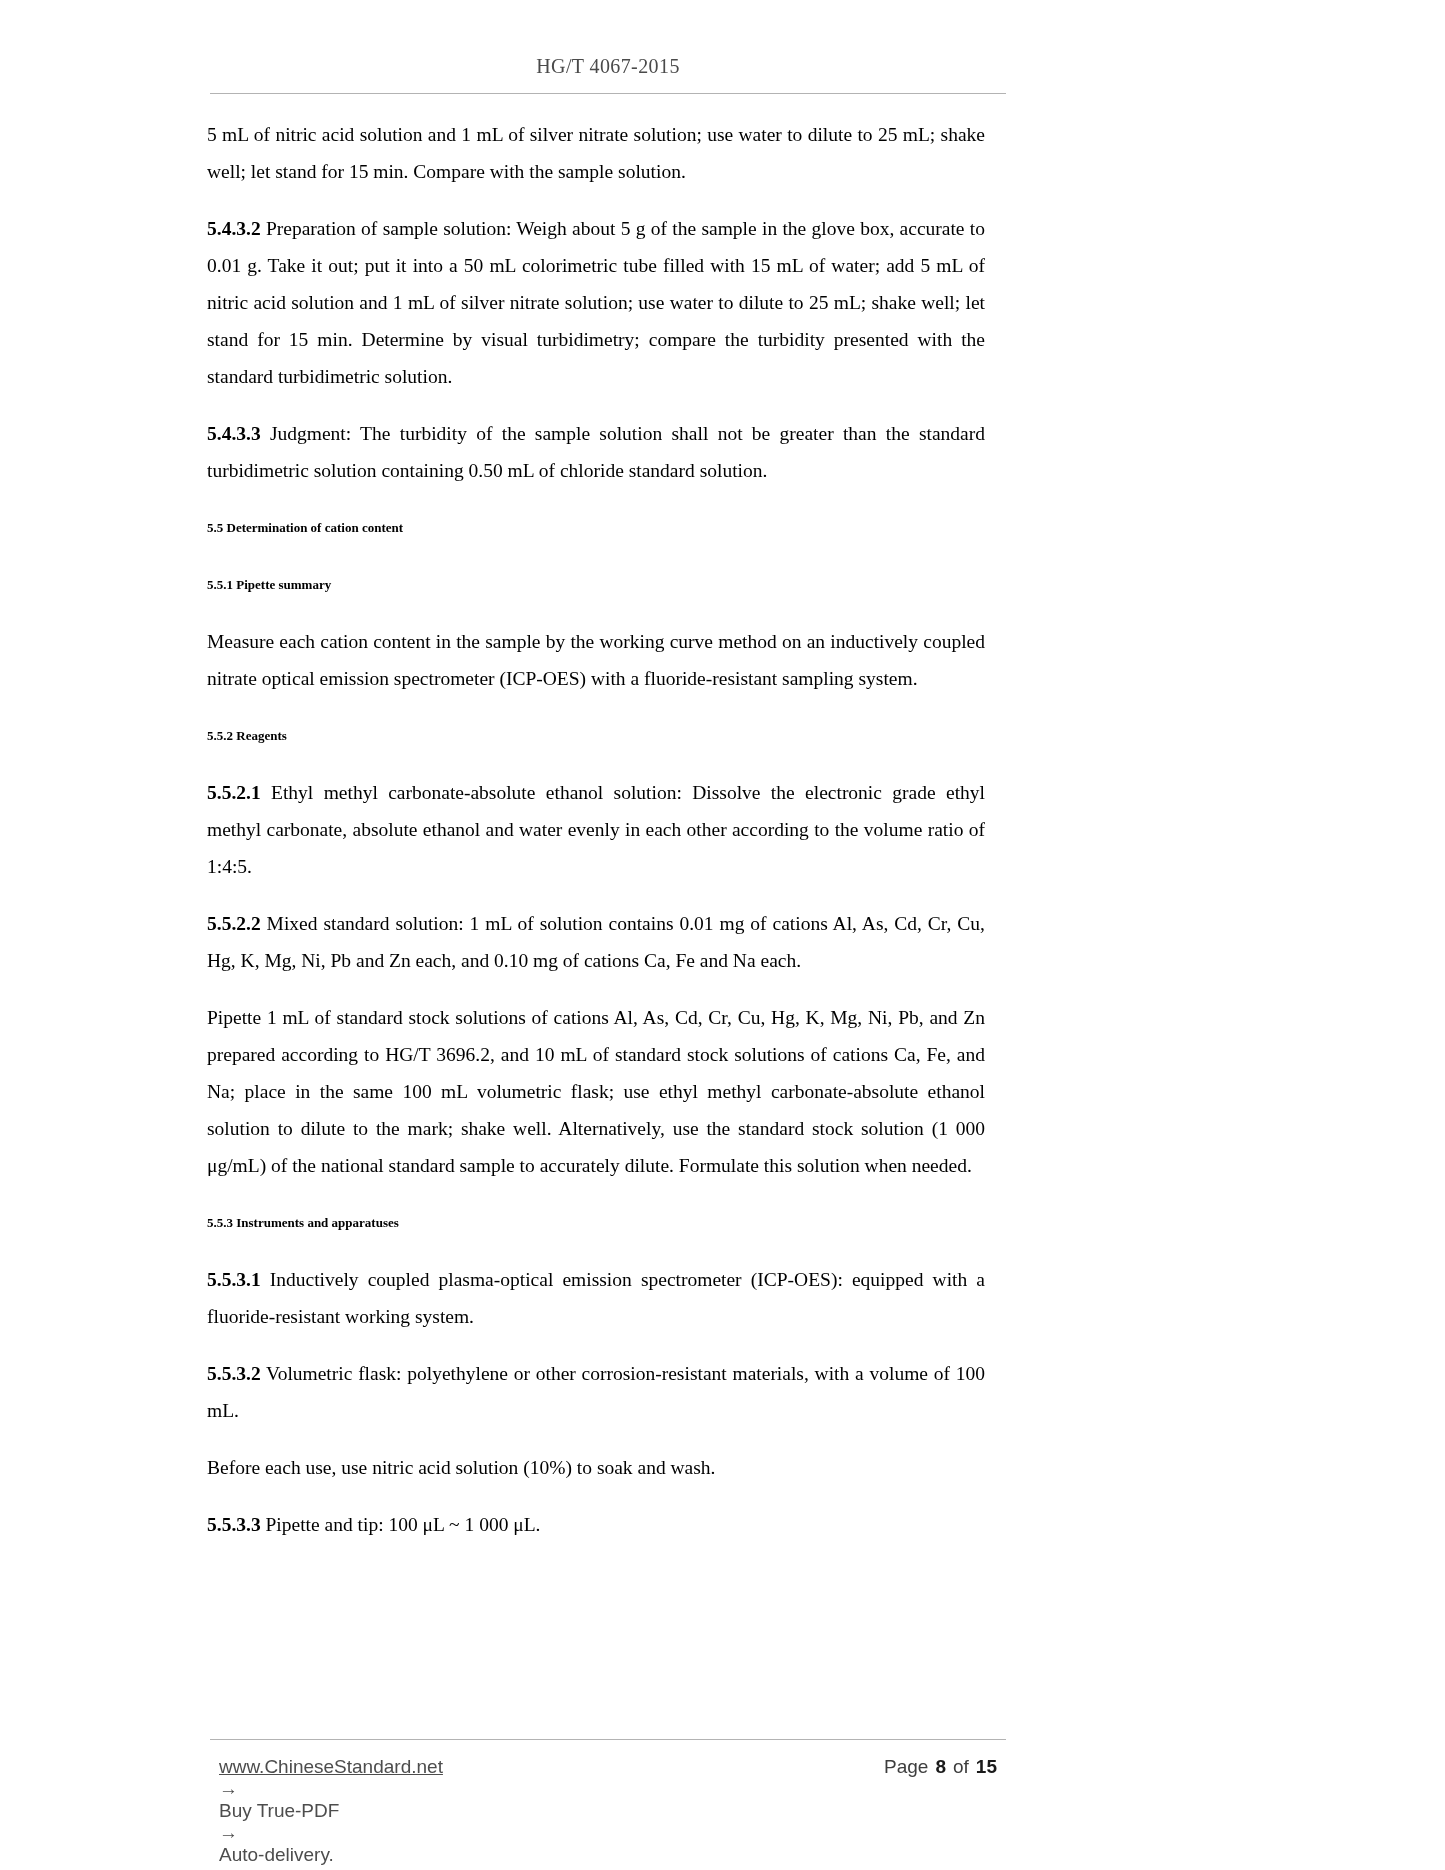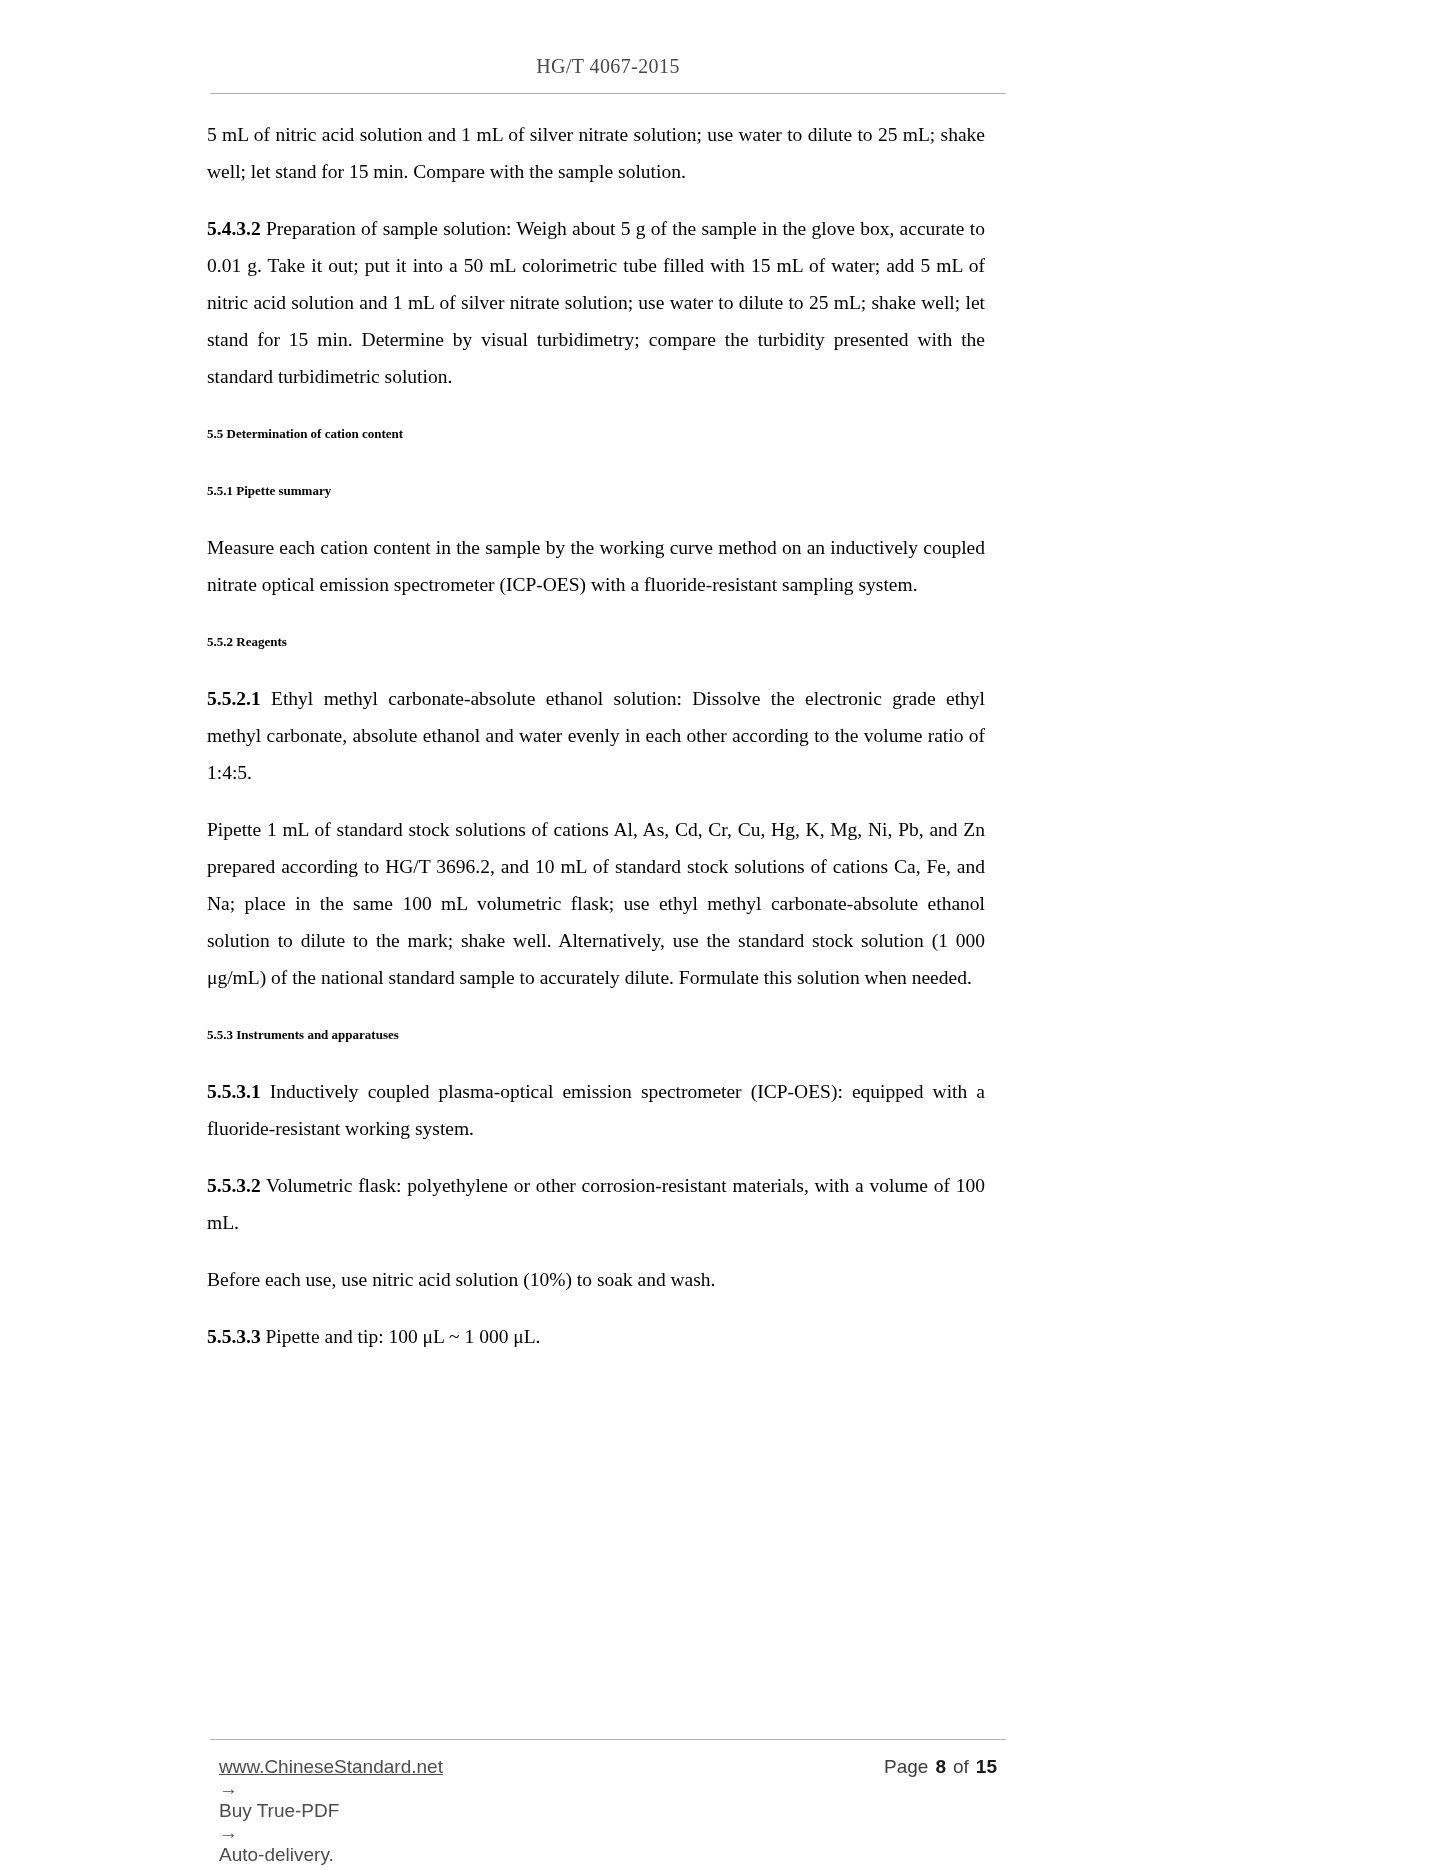--- a/index.html
+++ b/index.html
@@ -101,25 +101,27 @@
 <body>
 
 <div class="page">
 
   <div class="header-title">HG/T 4067-2015</div>
   <div class="rule header-rule"></div>
 
   <main class="content" id="content">
       <p class="para"><span>5 mL of nitric acid solution and 1 mL of silver nitrate solution; use water to dilute to 25 mL; shake well; let stand for 15 min. Compare with the sample solution.</span></p>
       <p class="para"><strong>5.4.3.2</strong> <span>Preparation of sample solution: Weigh about 5 g of the sample in the glove box, accurate to 0.01 g. Take it out; put it into a 50 mL colorimetric tube filled with 15 mL of water; add 5 mL of nitric acid solution and 1 mL of silver nitrate solution; use water to dilute to 25 mL; shake well; let stand for 15 min. Determine by visual turbidimetry; compare the turbidity presented with the standard turbidimetric solution.</span></p>
+      <p class="para"><strong>5.4.3.3</strong> <span>Judgment: The turbidity of the sample solution shall not be greater than the standard turbidimetric solution containing 0.50 mL of chloride standard solution.</span></p>
       <h2 class="heading"><span>5.5 Determination of cation content</span></h2>
       <h2 class="heading"><span>5.5.1 Pipette summary</span></h2>
       <p class="para"><span>Measure each cation content in the sample by the working curve method on an inductively coupled nitrate optical emission spectrometer (ICP-OES) with a fluoride-resistant sampling system.</span></p>
       <h2 class="heading"><span>5.5.2 Reagents</span></h2>
       <p class="para"><strong>5.5.2.1</strong> <span>Ethyl methyl carbonate-absolute ethanol solution: Dissolve the electronic grade ethyl methyl carbonate, absolute ethanol and water evenly in each other according to the volume ratio of 1:4:5.</span></p>
+      <p class="para"><strong>5.5.2.2</strong> <span>Mixed standard solution: 1 mL of solution contains 0.01 mg of cations Al, As, Cd, Cr, Cu, Hg, K, Mg, Ni, Pb and Zn each, and 0.10 mg of cations Ca, Fe and Na each.</span></p>
       <p class="para"><span>Pipette 1 mL of standard stock solutions of cations Al, As, Cd, Cr, Cu, Hg, K, Mg, Ni, Pb, and Zn prepared according to HG/T 3696.2, and 10 mL of standard stock solutions of cations Ca, Fe, and Na; place in the same 100 mL volumetric flask; use ethyl methyl carbonate-absolute ethanol solution to dilute to the mark; shake well. Alternatively, use the standard stock solution (1 000 μg/mL) of the national standard sample to accurately dilute. Formulate this solution when needed.</span></p>
       <h2 class="heading"><span>5.5.3 Instruments and apparatuses</span></h2>
       <p class="para"><strong>5.5.3.1</strong> <span>Inductively coupled plasma-optical emission spectrometer (ICP-OES): equipped with a fluoride-resistant working system.</span></p>
       <p class="para"><strong>5.5.3.2</strong> <span>Volumetric flask: polyethylene or other corrosion-resistant materials, with a volume of 100 mL.</span></p>
       <p class="para"><span>Before each use, use nitric acid solution (10%) to soak and wash.</span></p>
       <p class="para"><strong>5.5.3.3</strong> <span>Pipette and tip: 100 μL ~ 1 000 μL.</span></p>
     </main>
 
   <div class="rule footer-rule"></div>
   <div class="footer-row">

